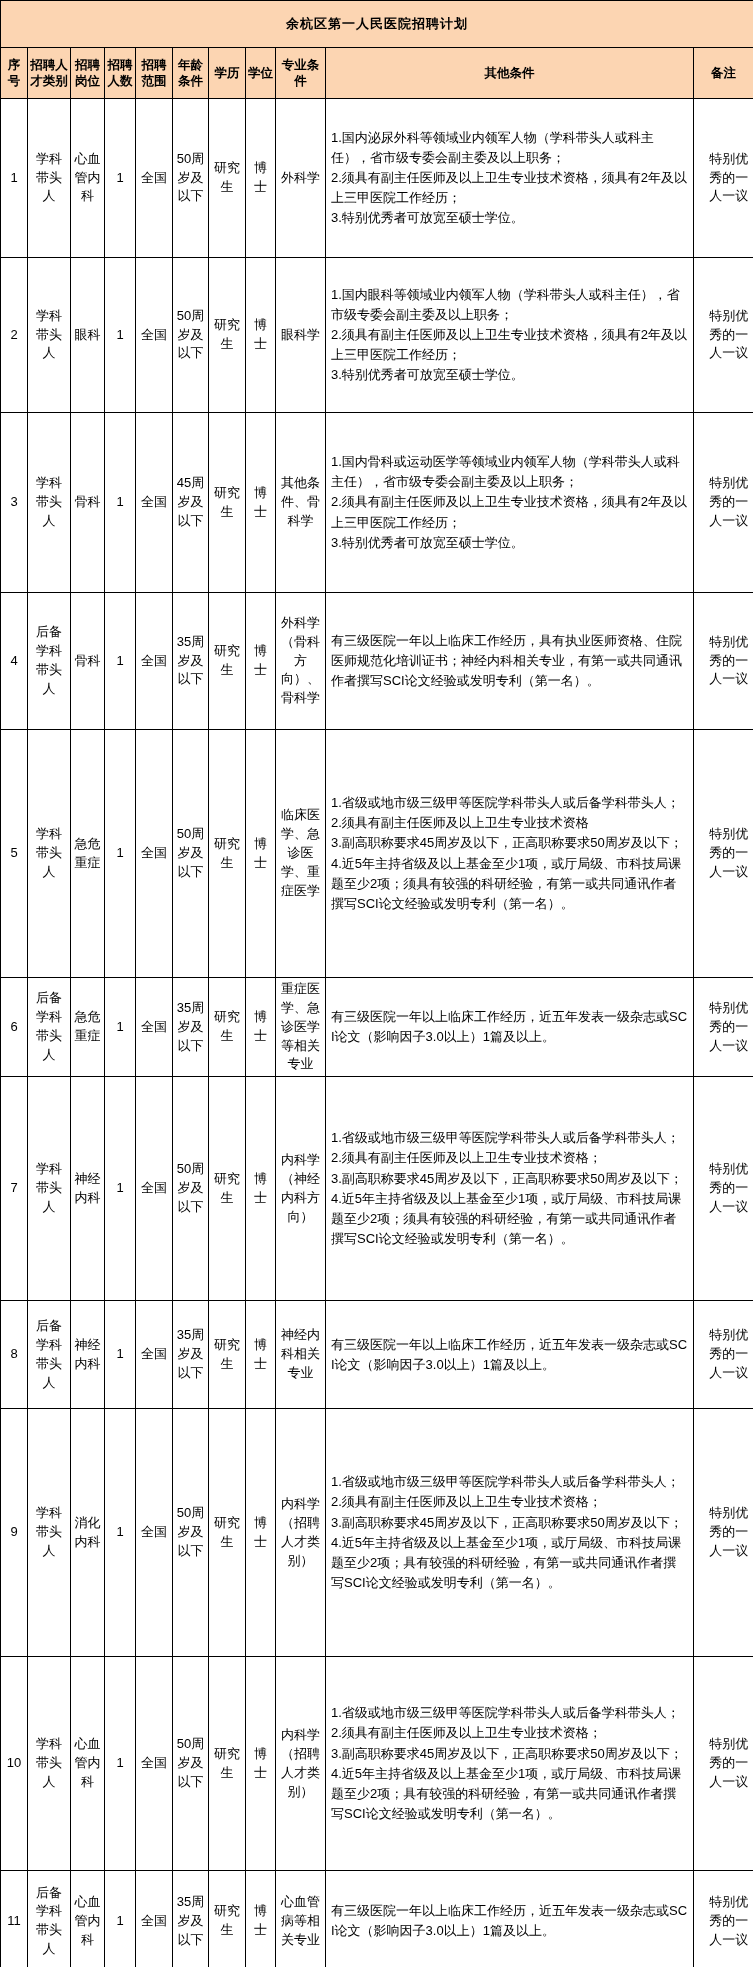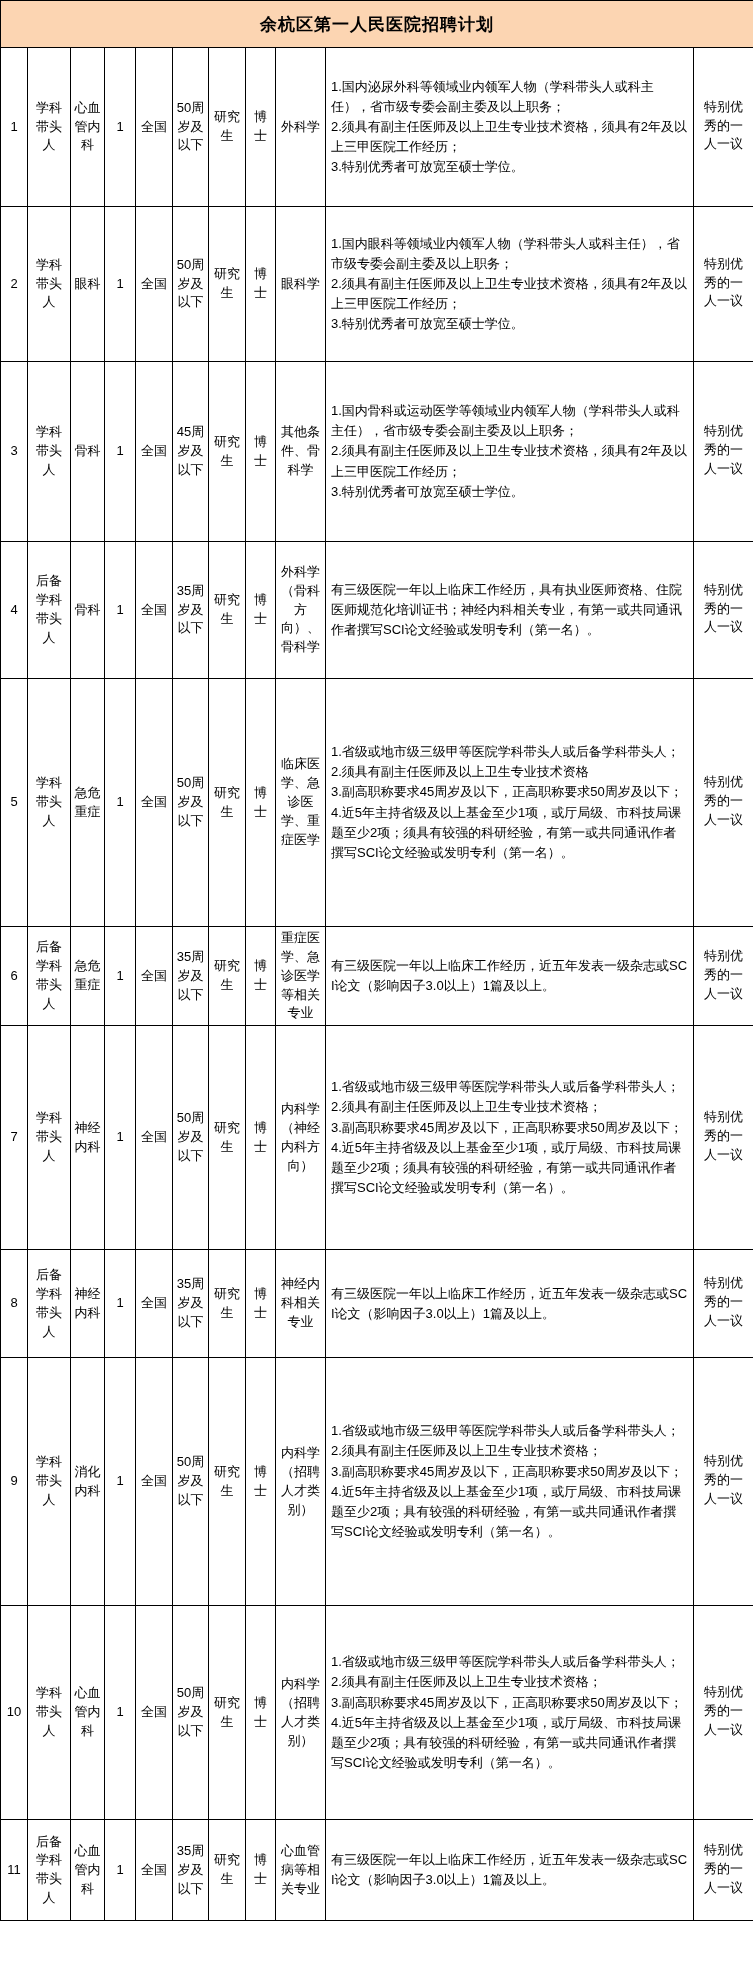--- a/index.html
+++ b/index.html
@@ -15,21 +15,21 @@
   th, td {
     border: 1px solid #000;
     vertical-align: middle;
     text-align: center;
     overflow: hidden;
     word-break: break-all;
   }
   .title-cell {
     background: #FCD5B2;
     height: 47px;
-    font-size: 17px;
+    font-size: 13px;
     font-weight: bold;
     letter-spacing: 1px;
   }
   tr.cols th {
     background: #FCD5B2;
     height: 51px;
     font-size: 12.5px;
     font-weight: bold;
     line-height: 1.3;
     padding: 1px;
@@ -40,23 +40,22 @@
     line-height: 1.45;
     padding: 2px 2px;
   }
   td.col-other {
     text-align: left;
     white-space: pre-line;
     line-height: 1.55;
     padding: 15px 5px;
   }
   td.col-remark {
-    text-align: center;
+    text-align: right;
     padding: 3px 5px;
-    font-family: Liberation Mono, monospace;
   }
   tbody tr:nth-child(1)  { height: 159px; }
   tbody tr:nth-child(2)  { height: 155px; }
   tbody tr:nth-child(3)  { height: 180px; }
   tbody tr:nth-child(4)  { height: 137px; }
   tbody tr:nth-child(5)  { height: 248px; }
   tbody tr:nth-child(6)  { height: 90px;  }
   tbody tr:nth-child(7)  { height: 224px; }
   tbody tr:nth-child(8)  { height: 108px; }
   tbody tr:nth-child(9)  { height: 248px; }
@@ -78,20 +77,33 @@
       <col style="width:37px">
         <col style="width:30px">
         <col style="width:50px">
       <col style="width:368px">
         <col style="width:60px">
     </colgroup>
     <thead>
       <tr>
         <th class="title-cell" colspan="11">余杭区第一人民医院招聘计划</th>
       </tr>
+      <tr class="cols" id="header-row">
+          <th>序号</th>
+          <th>招聘人才类别</th>
+          <th>招聘岗位</th>
+          <th>招聘人数</th>
+          <th>招聘范围</th>
+          <th>年龄条件</th>
+          <th>学历</th>
+          <th>学位</th>
+          <th>专业条件</th>
+          <th>其他条件</th>
+          <th>备注</th>
+        </tr>
     </thead>
     <tbody id="table-body">
         <tr>
           <td>1</td>
           <td>学科带头人</td>
           <td>心血管内科</td>
           <td>1</td>
           <td>全国</td>
           <td>50周岁及以下</td>
           <td>研究生</td>

